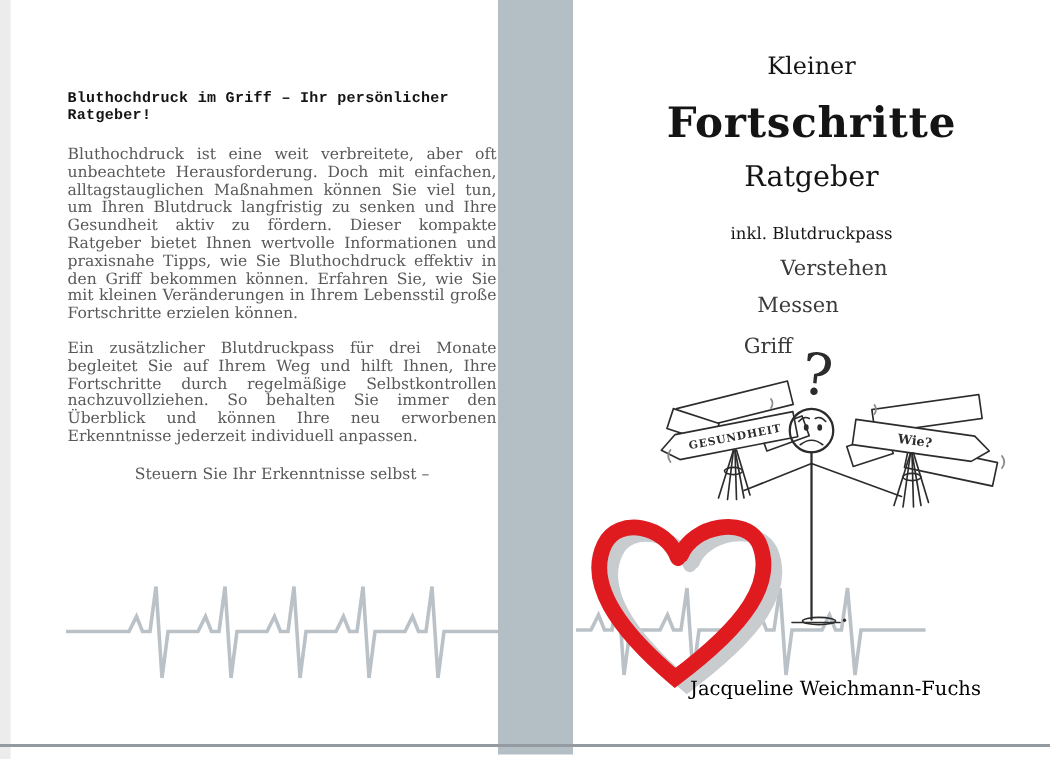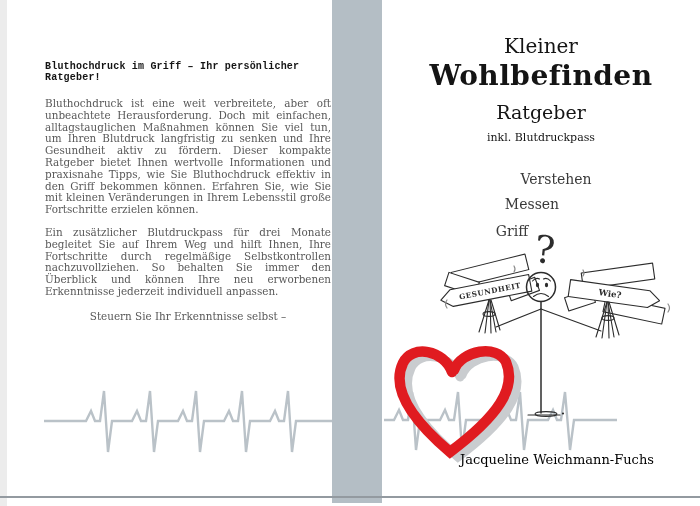--- a/index.html
+++ b/index.html
@@ -16,23 +16,23 @@
   .bc-body p{margin:10px 0 11px 0;font-size:10.4px;line-height:11.8px;text-align:justify;
              color:var(--text-body,#585858);hyphens:none;}
   .bc-closing{margin:13px 0 0 0 !important;text-align:center !important;}
   .bc-closing2{margin:0 !important;text-align:center !important;}
   .ekg-svg{position:absolute;overflow:visible;}
   .ekg-line{fill:none;stroke:var(--ekg,#bac2c8);stroke-width:2.4;stroke-linejoin:miter;}
 
   
   .front-cover{position:absolute;left:382px;top:0;width:318px;height:506px;}
   .fc-titleblock{position:absolute;left:0;top:34px;width:318px;text-align:center;}
-  .t1{font-size:20px;margin-bottom:1px;}
+  .t1{font-size:16px;margin-bottom:12px;}
   .t2{font-size:28px;font-weight:bold;letter-spacing:.5px;margin-bottom:9px;}
-  .t3{font-size:19px;margin-bottom:8px;}
+  .t3{font-size:19px;margin-bottom:20px;}
   .t4{font-size:11px;}
   .kw{position:absolute;width:120px;text-align:center;font-size:14px;color:#3a3a3a;}
   .kw1{top:171px;left:114px;}
   .kw2{top:196px;left:90px;}
   .kw3{top:223px;left:70px;}
   .illus{position:absolute;left:0;top:140px;width:318px;height:340px;overflow:visible;}
   .illus .ink{stroke:var(--ink,#2c2c2c);fill:none;stroke-width:1.5;stroke-linecap:round;}
   .illus .thin{stroke-width:1.1;}
   .illus .sign{fill:#fff;stroke:var(--ink,#2c2c2c);stroke-width:1.1;stroke-linejoin:round;}
   .illus .mark{stroke:#8a8a8a;fill:none;stroke-width:1.2;stroke-linecap:round;}
@@ -66,21 +66,21 @@
         178,421 183,411 187,421 192,421 196,391 200,452 204,421
         224,421 229,411 233,421 238,421 242,391 246,452 250,421
         270,421 275,411 279,421 284,421 288,391 292,452 296,421 332,421"></polyline>
     </svg>
   </section>
 
   <section class="front-cover">
 
     <div class="fc-titleblock">
       <div class="t1">Kleiner</div>
-      <div class="t2">Wohlbefinden</div>
+      <div class="t2">Fortschritte</div>
       <div class="t3">Ratgeber</div>
       <div class="t4">inkl. Blutdruckpass</div>
     </div>
 
     <div class="kw kw1">Verstehen</div>
     <div class="kw kw2">Messen</div>
     <div class="kw kw3">Griff</div>
 
     <svg class="illus" viewBox="382 140 318 340" aria-hidden="true">
 

